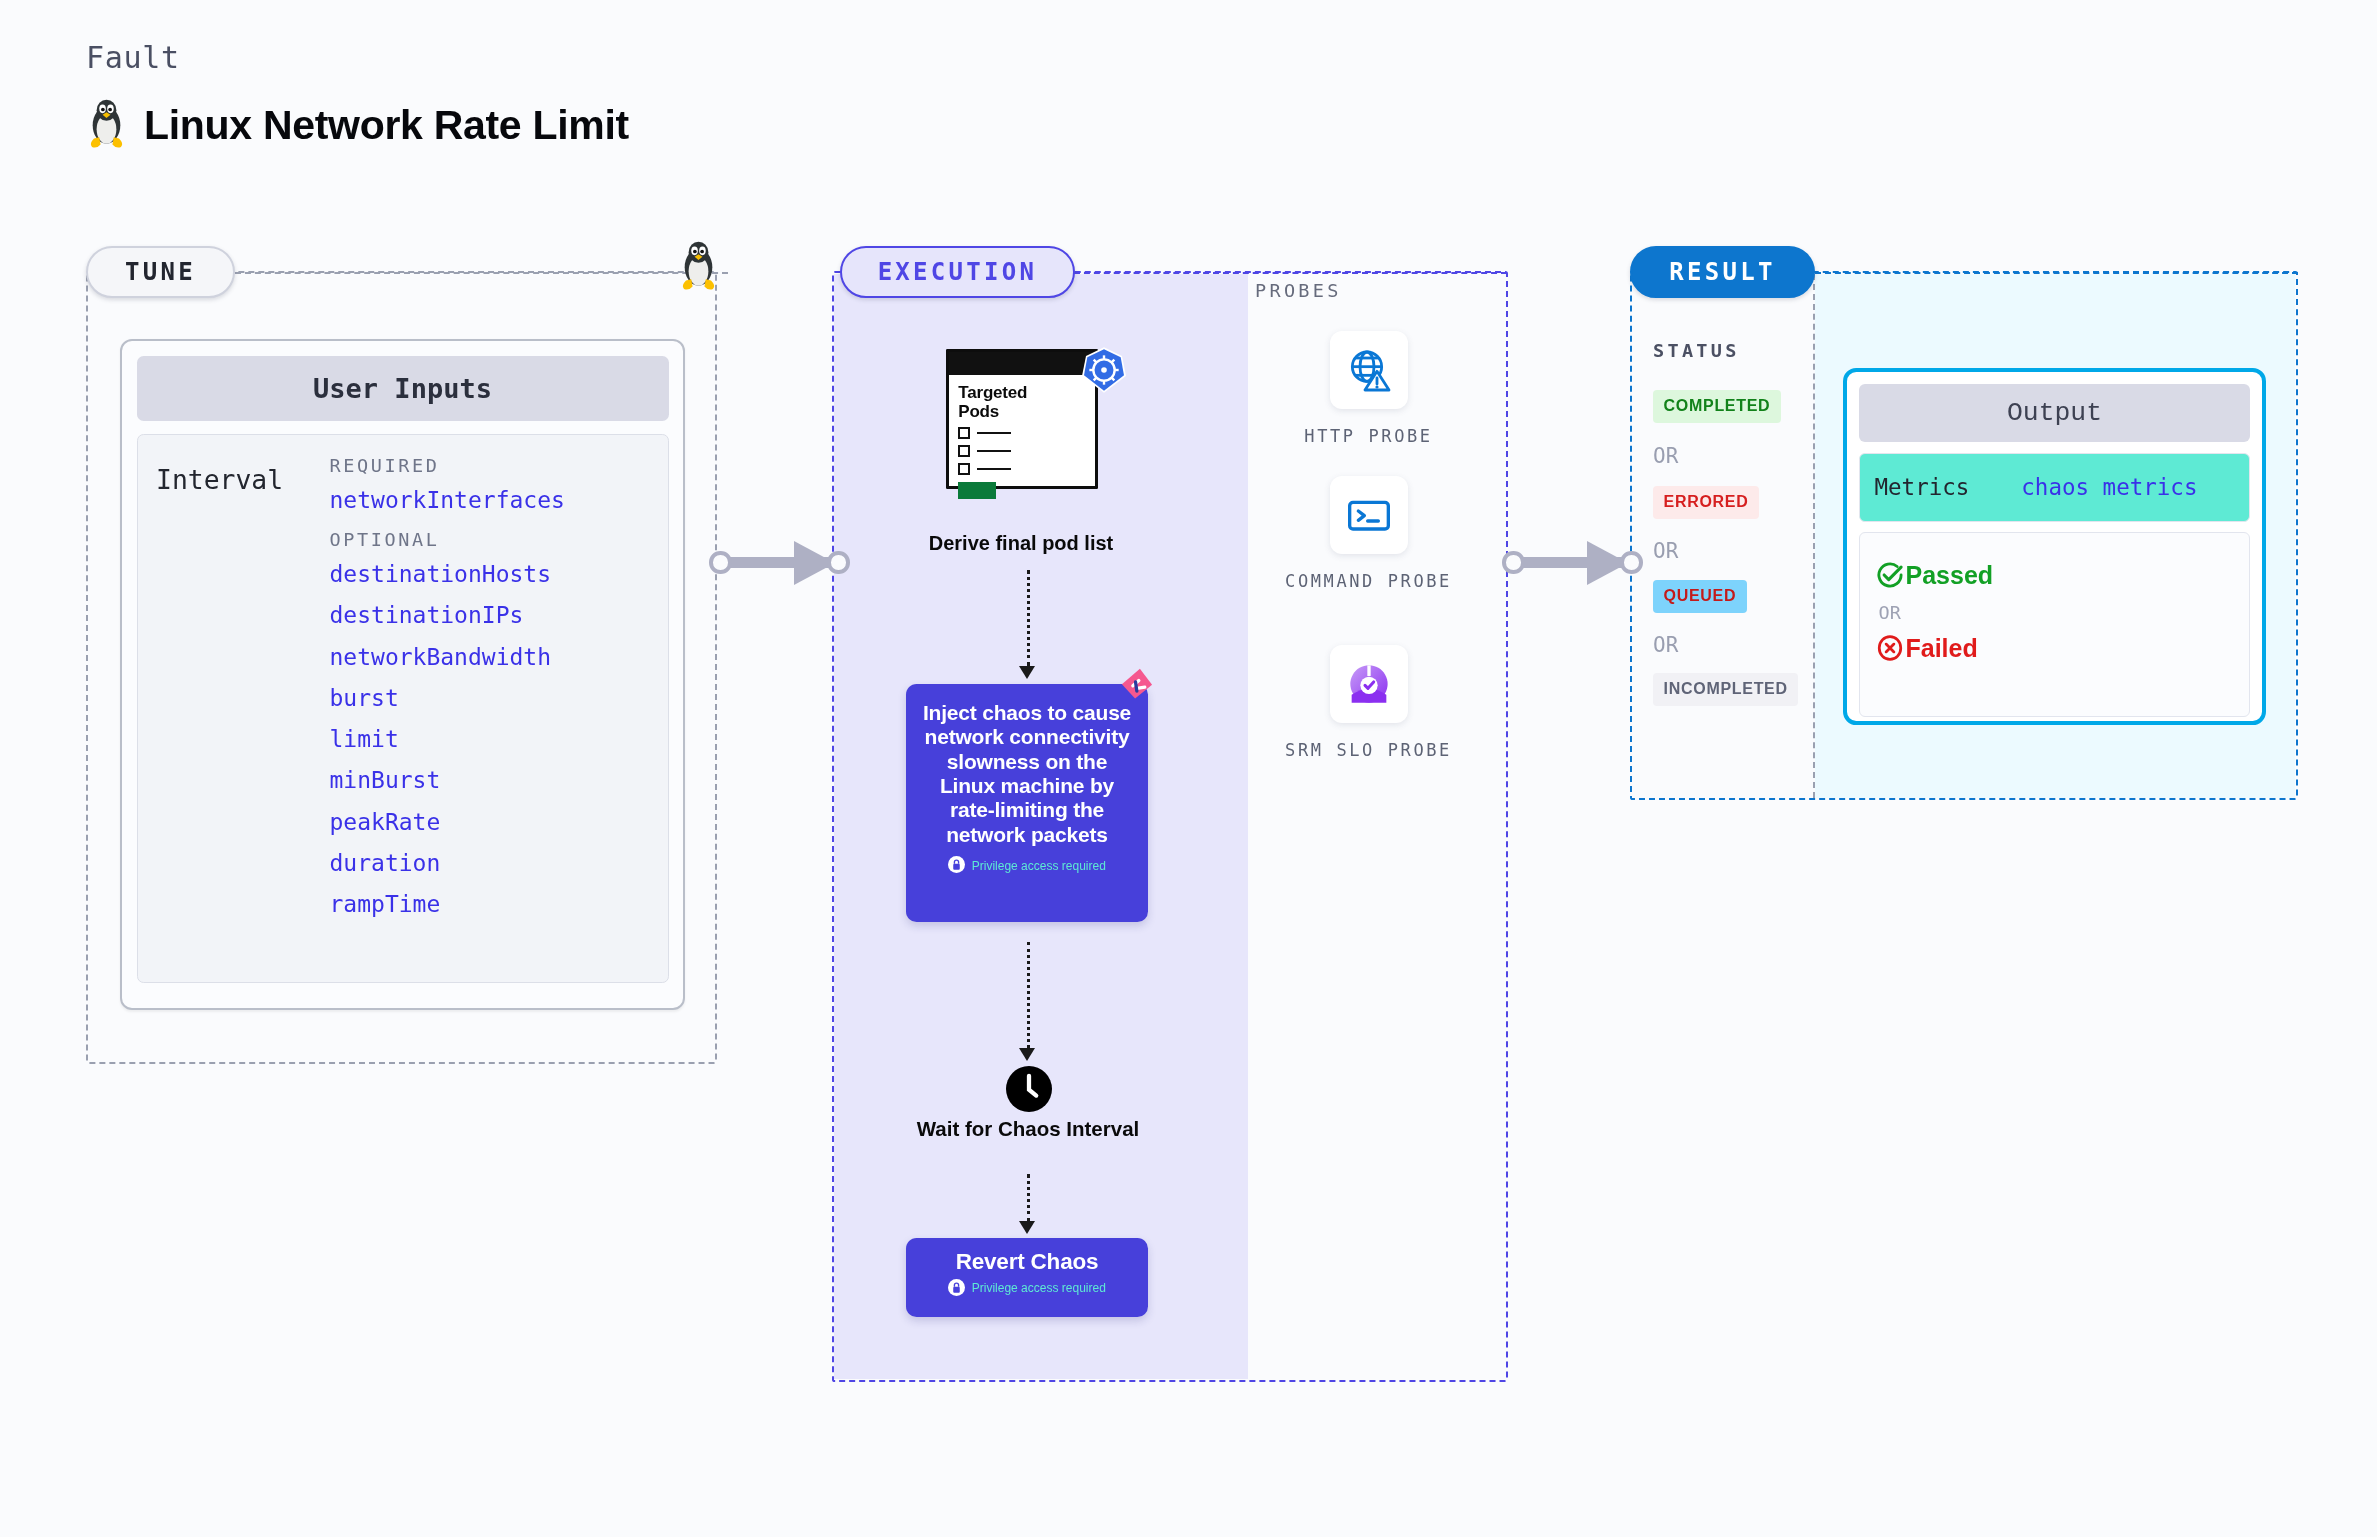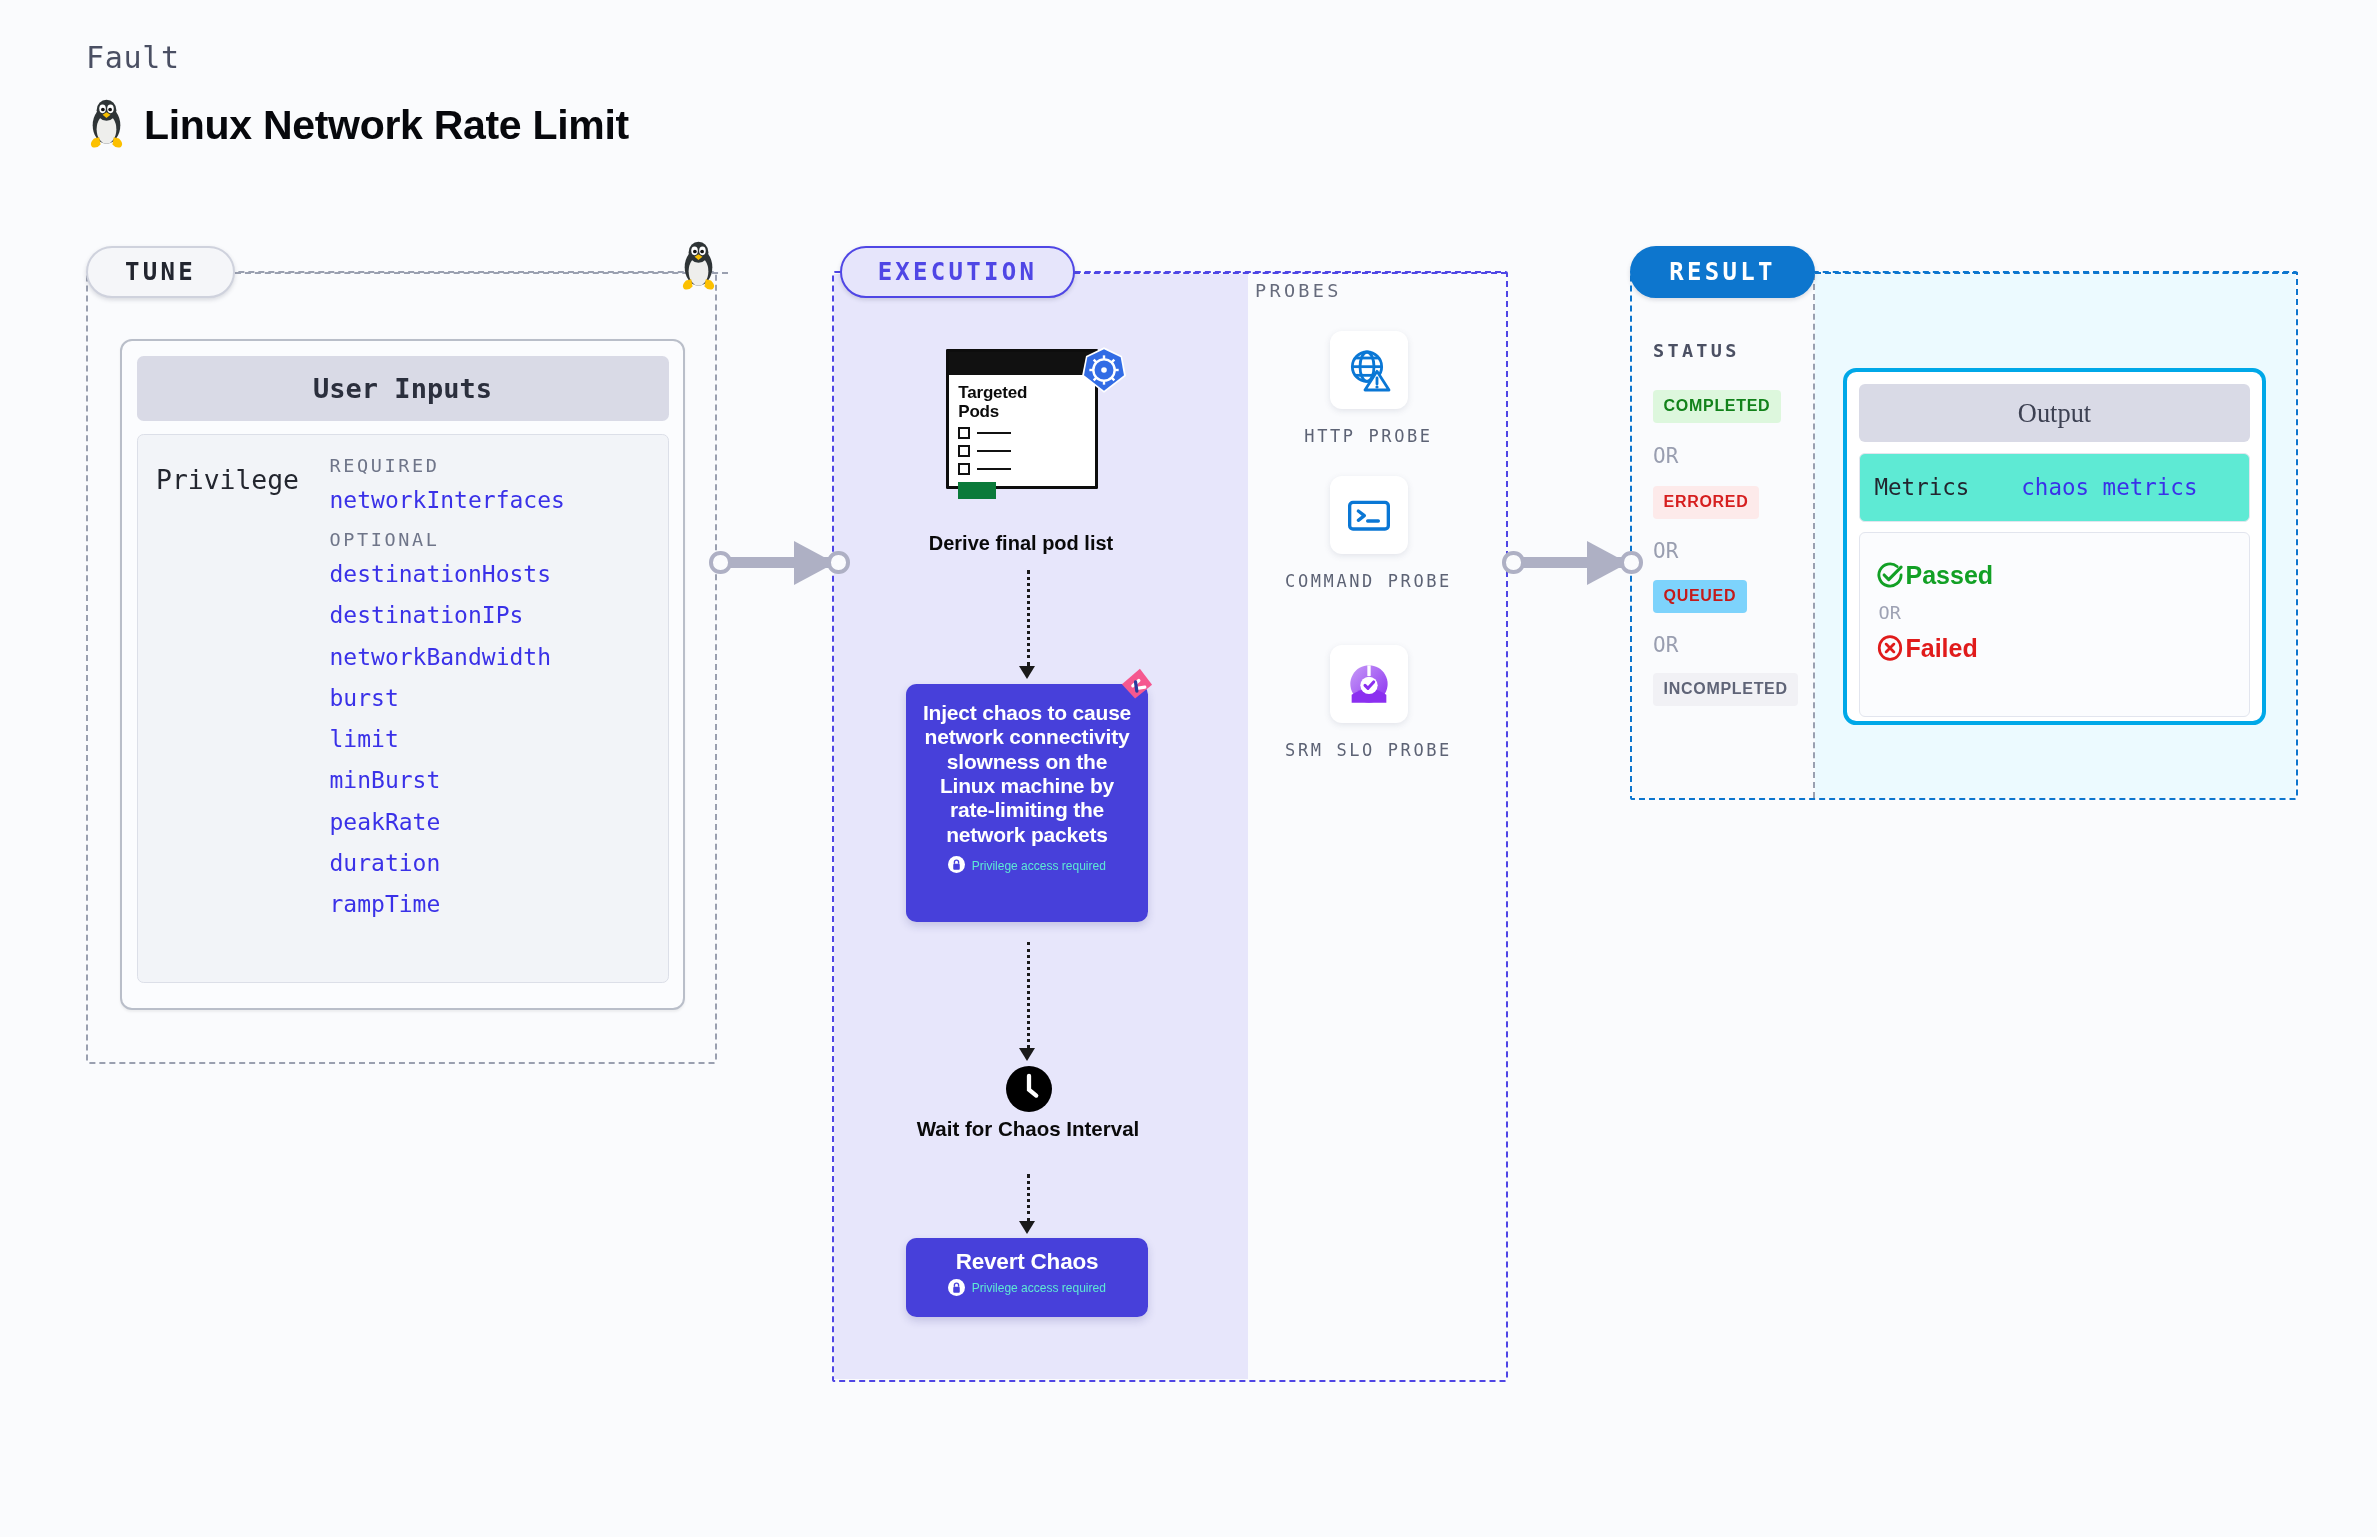--- a/index.html
+++ b/index.html
@@ -246,21 +246,21 @@
 
   
   #output-card {
     position:absolute; left:1843px; top:368px; width:423px; height:357px;
     background:#ffffff; border:4.6px solid #00a8e8; border-radius:13.2px;
     padding:12px;
   }
   #output-header {
     height:58px; background:#d9dae6; border-radius:6px;
     display:flex; align-items:center; justify-content:center;
-    font-family:Liberation Serif, serif;
+    font-family:Liberation Mono, monospace;
     font-size:26.4px; color:#3d4152;
   }
   #metrics-row {
     margin-top:10.6px; height:69px; background:#5eead4;
     border:1.3px solid #e2e5ee; border-radius:6px;
     display:flex; align-items:center; padding-left:14.5px; gap:52px;
   }
   .kv-key {
     font-family:"DejaVu Sans Mono","Liberation Mono",monospace;
     font-size:22.5px; color:#23262f; line-height:1.18;
@@ -334,21 +334,21 @@
     <circle cx="36.5" cy="16" r="2.8" fill="#111"></circle>
     <path d="M25 24 L31 20 L37 24 L31 29 Z" fill="#f5bd00"></path>
     <path d="M12 60 Q4 68 9 73 Q16 76 22 69 L20 58 Z" fill="#fcc000"></path>
     <path d="M50 60 Q58 68 53 73 Q46 76 40 69 L42 58 Z" fill="#fcc000"></path>
   </svg>
 </div>
 
 <div id="user-inputs-card">
   <div id="user-inputs-header">User Inputs</div>
   <div id="tuneables-box">
-    <div id="tuneables-label">Privilege</div>
+    <div id="tuneables-label">Interval</div>
     <div id="tuneables-list">
 
       <div class="tune-group-label">REQUIRED</div>
       <div class="tune-item">networkInterfaces</div>
 
       <div class="tune-group-label" style="margin-top:2.6px;">OPTIONAL</div>
       <div class="tune-item">destinationHosts</div>
       <div class="tune-item">destinationIPs</div>
       <div class="tune-item">networkBandwidth</div>
       <div class="tune-item">burst</div>

